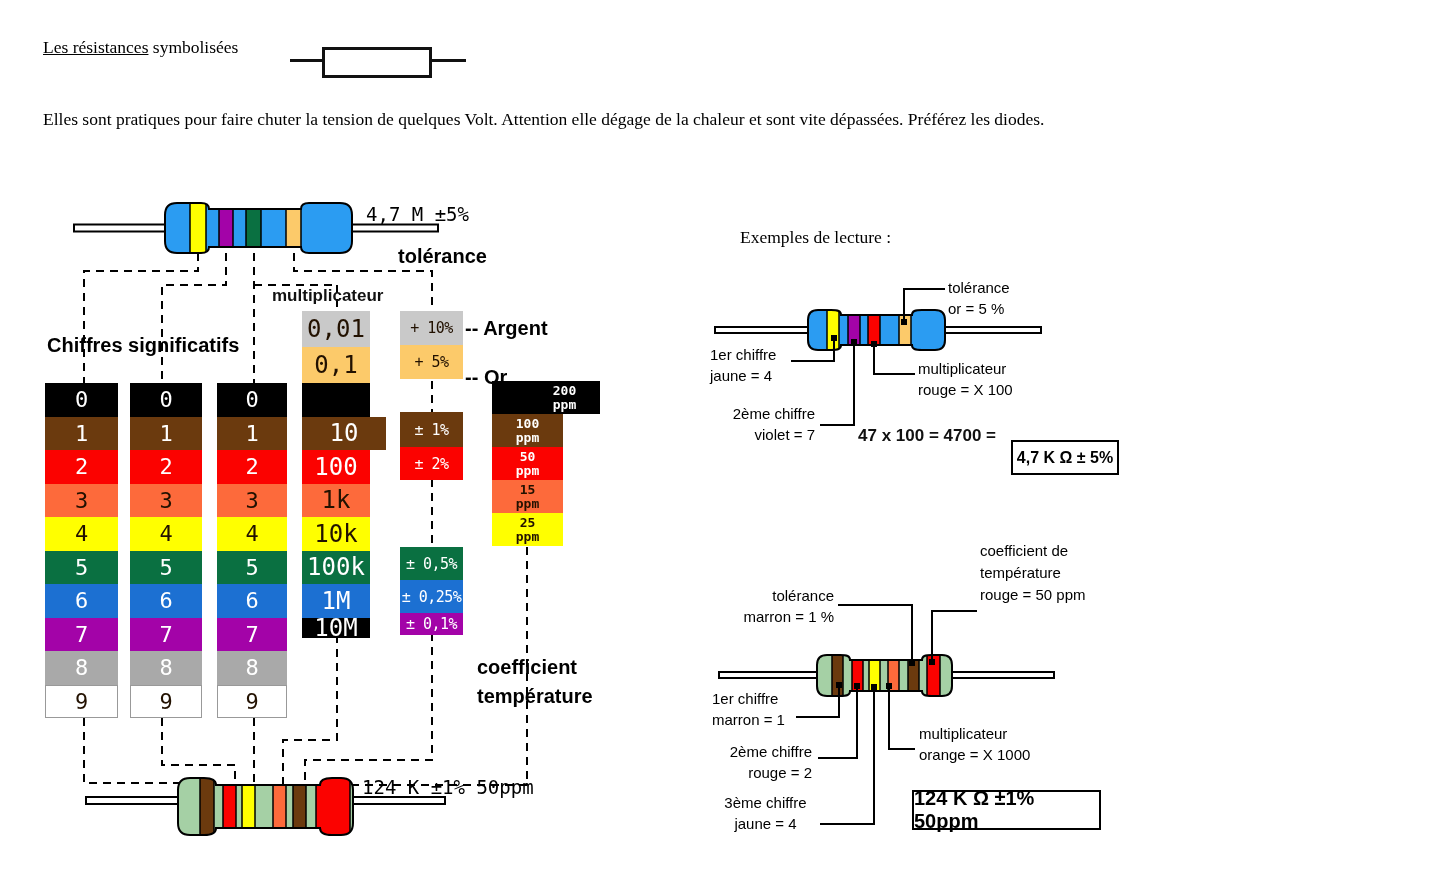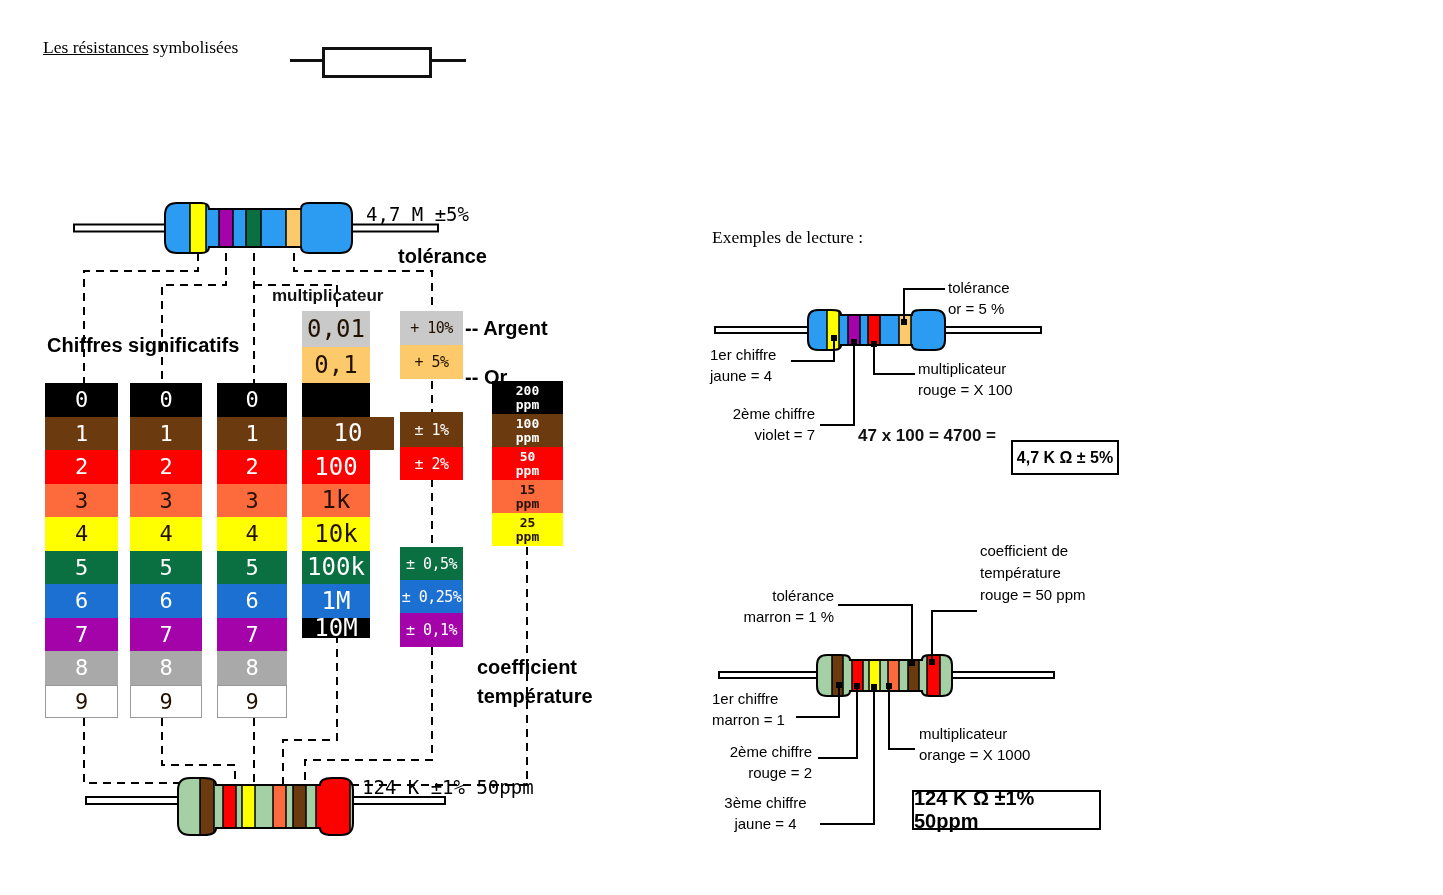--- a/index.html
+++ b/index.html
@@ -72,54 +72,55 @@
       <div class="cell digitc" style="left: 217px; top: 483.5px; width: 70px; height: 33.5px; background: rgb(253, 106, 59); color: rgb(34, 17, 0);">3</div>
       <div class="cell digitc" style="left: 217px; top: 517px; width: 70px; height: 33.5px; background: rgb(255, 255, 0); color: rgb(34, 17, 0);">4</div>
       <div class="cell digitc" style="left: 217px; top: 550.5px; width: 70px; height: 33.5px; background: rgb(10, 112, 65); color: rgb(255, 255, 255);">5</div>
       <div class="cell digitc" style="left: 217px; top: 584px; width: 70px; height: 33.5px; background: rgb(28, 112, 210); color: rgb(255, 255, 255);">6</div>
       <div class="cell digitc" style="left: 217px; top: 617.5px; width: 70px; height: 33.5px; background: rgb(163, 3, 168); color: rgb(255, 255, 255);">7</div>
       <div class="cell digitc" style="left: 217px; top: 651px; width: 70px; height: 33.5px; background: rgb(169, 169, 169); color: rgb(255, 255, 255);">8</div>
       <div class="cell digitc bordered" style="left: 217px; top: 684.5px; width: 70px; height: 33.5px; background: rgb(255, 255, 255); color: rgb(34, 17, 0);">9</div>
       <div class="cell multc" style="left: 302px; top: 311px; width: 68px; height: 36px; background: rgb(201, 201, 201); color: rgb(34, 17, 0);">0,01</div>
       <div class="cell multc" style="left: 302px; top: 347px; width: 68px; height: 36px; background: rgb(252, 202, 106); color: rgb(34, 17, 0);">0,1</div>
       <div class="cell multc" style="left: 302px; top: 383px; width: 68px; height: 33.5px; background: rgb(0, 0, 0); color: rgb(255, 255, 255);"></div>
-      <div class="cell multc" style="left: 302px; top: 416.5px; width: 92px; height: 33.5px; background: rgb(107, 58, 14); color: rgb(255, 255, 255);">10</div>
+      <div class="cell multc" style="left: 302px; top: 416.5px; width: 84px; height: 33.5px; background: rgb(107, 58, 14); color: rgb(255, 255, 255);">10</div>
       <div class="cell multc" style="left: 302px; top: 450px; width: 68px; height: 33.5px; background: rgb(251, 2, 0); color: rgb(255, 255, 255);">100</div>
       <div class="cell multc" style="left: 302px; top: 483.5px; width: 68px; height: 33.5px; background: rgb(253, 106, 59); color: rgb(34, 17, 0);">1k</div>
       <div class="cell multc" style="left: 302px; top: 517px; width: 68px; height: 33.5px; background: rgb(255, 255, 0); color: rgb(34, 17, 0);">10k</div>
       <div class="cell multc" style="left: 302px; top: 550.5px; width: 68px; height: 33.5px; background: rgb(10, 112, 65); color: rgb(255, 255, 255);">100k</div>
       <div class="cell multc" style="left: 302px; top: 584px; width: 68px; height: 33.5px; background: rgb(28, 112, 210); color: rgb(255, 255, 255);">1M</div>
       <div class="cell multc" style="left: 302px; top: 617.5px; width: 68px; height: 20px; background: #000000; color: rgb(255, 255, 255);">10M</div>
       <div class="cell tolc" style="left: 400px; top: 311px; width: 63px; height: 34px; background: rgb(201, 201, 201); color: rgb(34, 17, 0);">+ 10%</div>
       <div class="cell tolc" style="left: 400px; top: 345px; width: 63px; height: 34px; background: rgb(252, 202, 106); color: rgb(34, 17, 0);">+ 5%</div>
       <div class="cell tolc" style="left: 400px; top: 412px; width: 63px; height: 35px; background: rgb(107, 58, 14); color: rgb(255, 255, 255);">± 1%</div>
       <div class="cell tolc" style="left: 400px; top: 447px; width: 63px; height: 33px; background: rgb(251, 2, 0); color: rgb(255, 255, 255);">± 2%</div>
       <div class="cell tolc" style="left: 400px; top: 547px; width: 63px; height: 33px; background: rgb(10, 112, 65); color: rgb(255, 255, 255);">± 0,5%</div>
       <div class="cell tolc" style="left: 400px; top: 580px; width: 63px; height: 33px; background: rgb(28, 112, 210); color: rgb(255, 255, 255);">± 0,25%</div>
-      <div class="cell tolc" style="left: 400px; top: 613px; width: 63px; height: 34px; background: rgb(163, 3, 168); color: rgb(255, 255, 255);">± 0,1%</div>
-      <div class="cell ppmc" style="left: 492px; top: 381px; width: 71px; height: 33px; background: rgb(0, 0, 0); color: rgb(255, 255, 255);">200
+      <div class="cell tolc" style="left: 400px; top: 613px; width: 63px; height: 22px; background: rgb(163, 3, 168); color: rgb(255, 255, 255);">± 0,1%</div>
+      <div class="cell ppmc" style="left: 492px; top: 381px; width: 71px; height: 33px; background: rgb(0, 0, 0); color: rgb(255, 255, 255); padding-left: 37px;">200
 ppm</div>
       <div class="cell ppmc" style="left: 492px; top: 414px; width: 71px; height: 33px; background: rgb(107, 58, 14); color: rgb(255, 255, 255);">100
 ppm</div>
       <div class="cell ppmc" style="left: 492px; top: 447px; width: 71px; height: 33px; background: rgb(251, 2, 0); color: rgb(255, 255, 255);">50
 ppm</div>
       <div class="cell ppmc" style="left: 492px; top: 480px; width: 71px; height: 33px; background: rgb(253, 106, 59); color: rgb(34, 17, 0);">15
 ppm</div>
       <div class="cell ppmc" style="left: 492px; top: 513px; width: 71px; height: 33px; background: rgb(255, 255, 0); color: rgb(34, 17, 0);">25
 ppm</div>
     </div>
 
   <div class="abs serif z4" style="left:43px;top:37px;">
     <span class="u">Les résistances</span><span> symbolisées</span>
   </div>
 
   <div class="abs z4" style="left:290px;top:59px;width:33px;height:3px;background:#111;"></div>
   <div class="abs z4" style="left:322px;top:47px;width:104px;height:25px;border:3px solid #111;background:#fff;"></div>
   <div class="abs z4" style="left:429px;top:59px;width:37px;height:3px;background:#111;"></div>
 
+  <div class="abs serif z4" style="left:43px;top:109px;width:1260px;">Elles sont pratiques pour faire chuter la tension de quelques Volt. Attention elle dégage de la chaleur et sont vite dépassées. Préférez les diodes.</div>
 
   <div class="abs bighead z4" style="left:47px;top:334px;">Chiffres significatifs</div>
   <div class="abs z4" style="left:272px;top:286px;font-weight:bold;font-size:17px;">multiplicateur</div>
   <div class="abs bighead z4" style="left:398px;top:245px;">tolérance</div>
   <div class="abs bighead pre z4" style="left:477px;top:653px;line-height:29px;">coefficient
 température</div>
   <div class="abs note z4" style="left:465px;top:317px;">-- Argent</div>
   <div class="abs note z4" style="left:465px;top:366px;">-- Or</div>
 
   <svg class="z3" style="left:70px;top:195px;" width="390" height="66" viewBox="0 0 390 66">
@@ -161,21 +162,21 @@
       <rect x="143" y="4" width="13" height="67" fill="#FB0200"></rect>
       <rect x="162" y="4" width="13" height="67" fill="#FFFF00"></rect>
       <rect x="193" y="4" width="13" height="67" fill="#FD6A3B"></rect>
       <rect x="213" y="4" width="13" height="67" fill="#6B3A0E"></rect>
       <rect x="236" y="4" width="34" height="67" fill="#FB0200"></rect>
     </g>
     <use href="#bp2" fill="none" stroke="#000" stroke-width="2"></use>
   </svg>
   <div class="abs mono z4" style="left:362px;top:776px;font-size:19px;">124 K ±1% 50ppm</div>
 
-  <div class="abs serif z4" style="left:712px;top:227px;font-family:Liberation Serif, serif;">Exemples de lecture :</div>
+  <div class="abs serif z4" style="left:740px;top:227px;font-family:Liberation Serif, serif;">Exemples de lecture :</div>
 
   <svg class="z3" style="left:710px;top:300px;" width="340" height="60" viewBox="0 0 340 60">
     <defs>
       <path id="bp3" d="M108,10 H121 C128,10 131,11 131,15 H202 C202,11 205,10 212,10 H225 Q235,10 235,20 V40 Q235,50 225,50 H212 C205,50 202,49 202,45 H131 C131,49 128,50 121,50 H108 Q98,50 98,40 V20 Q98,10 108,10 Z"></path>
       <clipPath id="c3">
           <use href="#bp3"></use>
         </clipPath>
     </defs>
     <rect x="5" y="27" width="94" height="6" fill="#fff" stroke="#000" stroke-width="2"></rect>
     <rect x="235" y="27" width="96" height="6" fill="#fff" stroke="#000" stroke-width="2"></rect>

